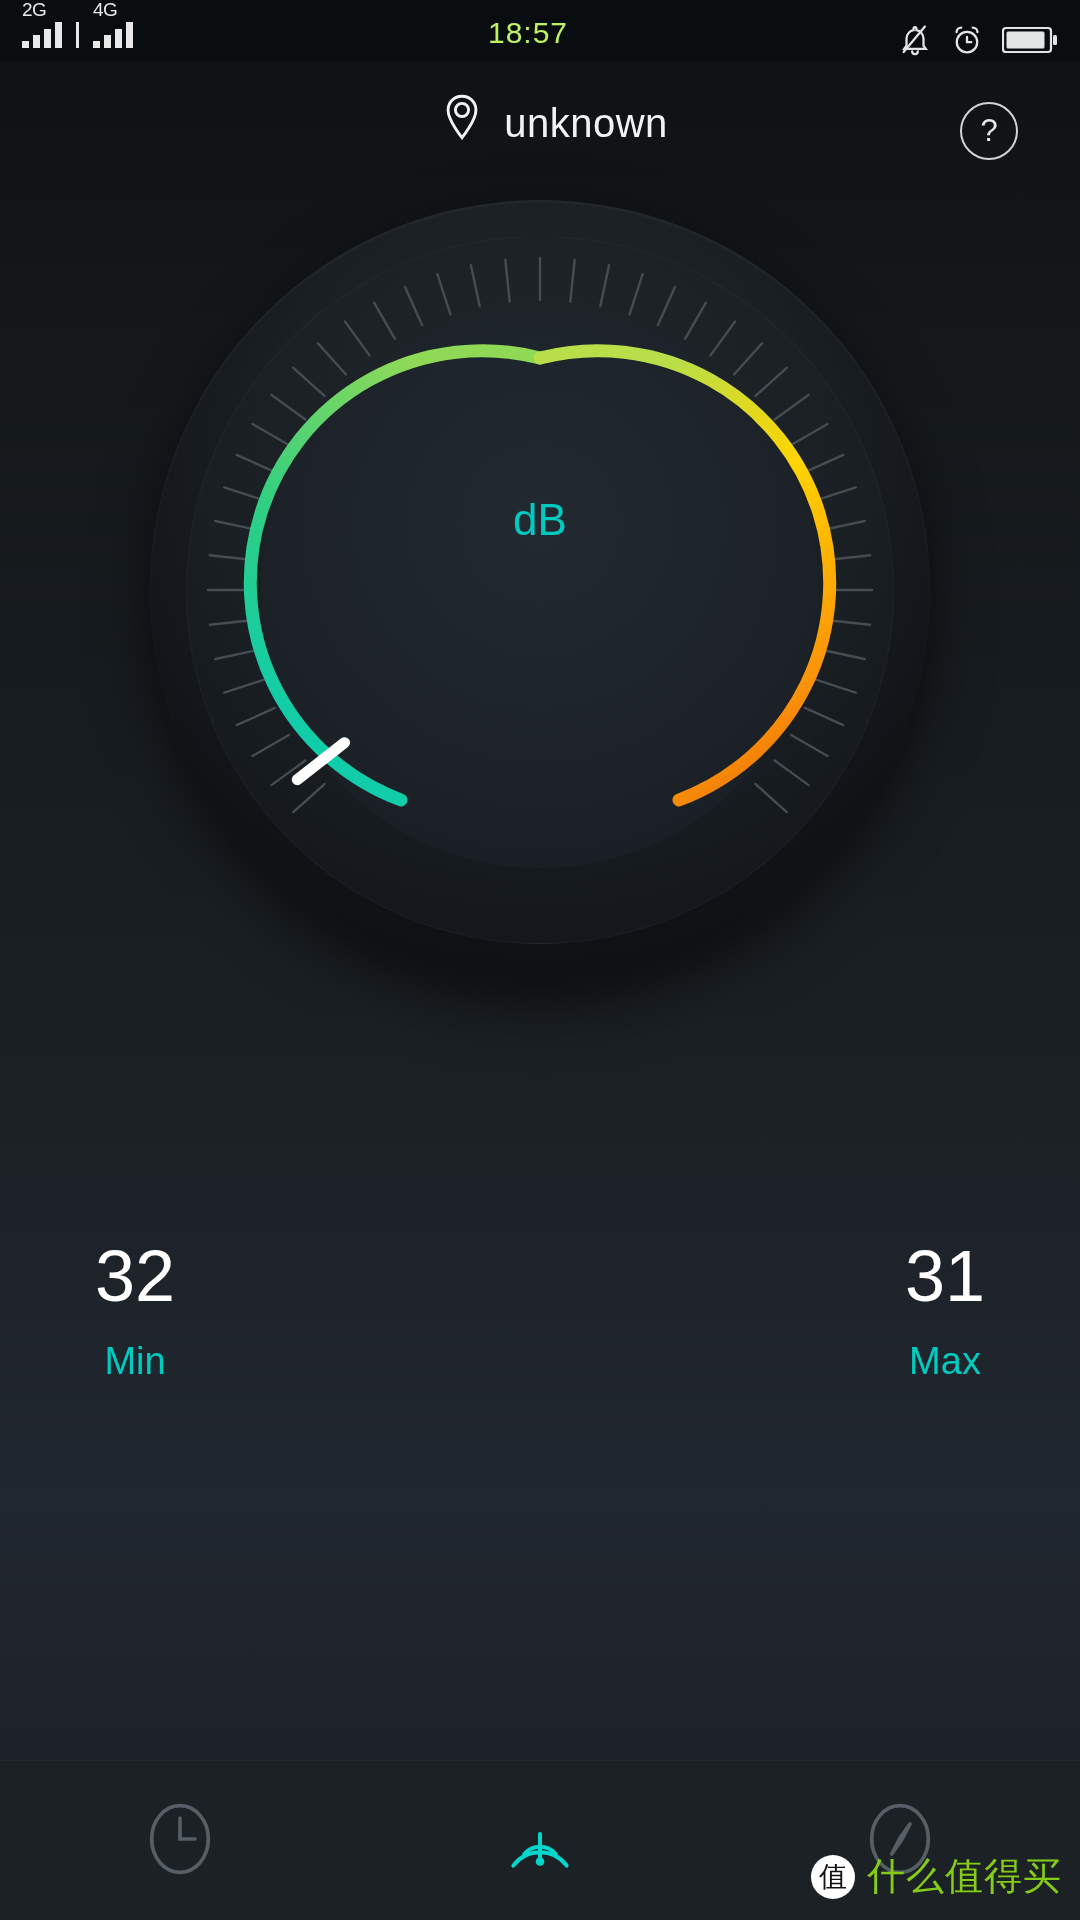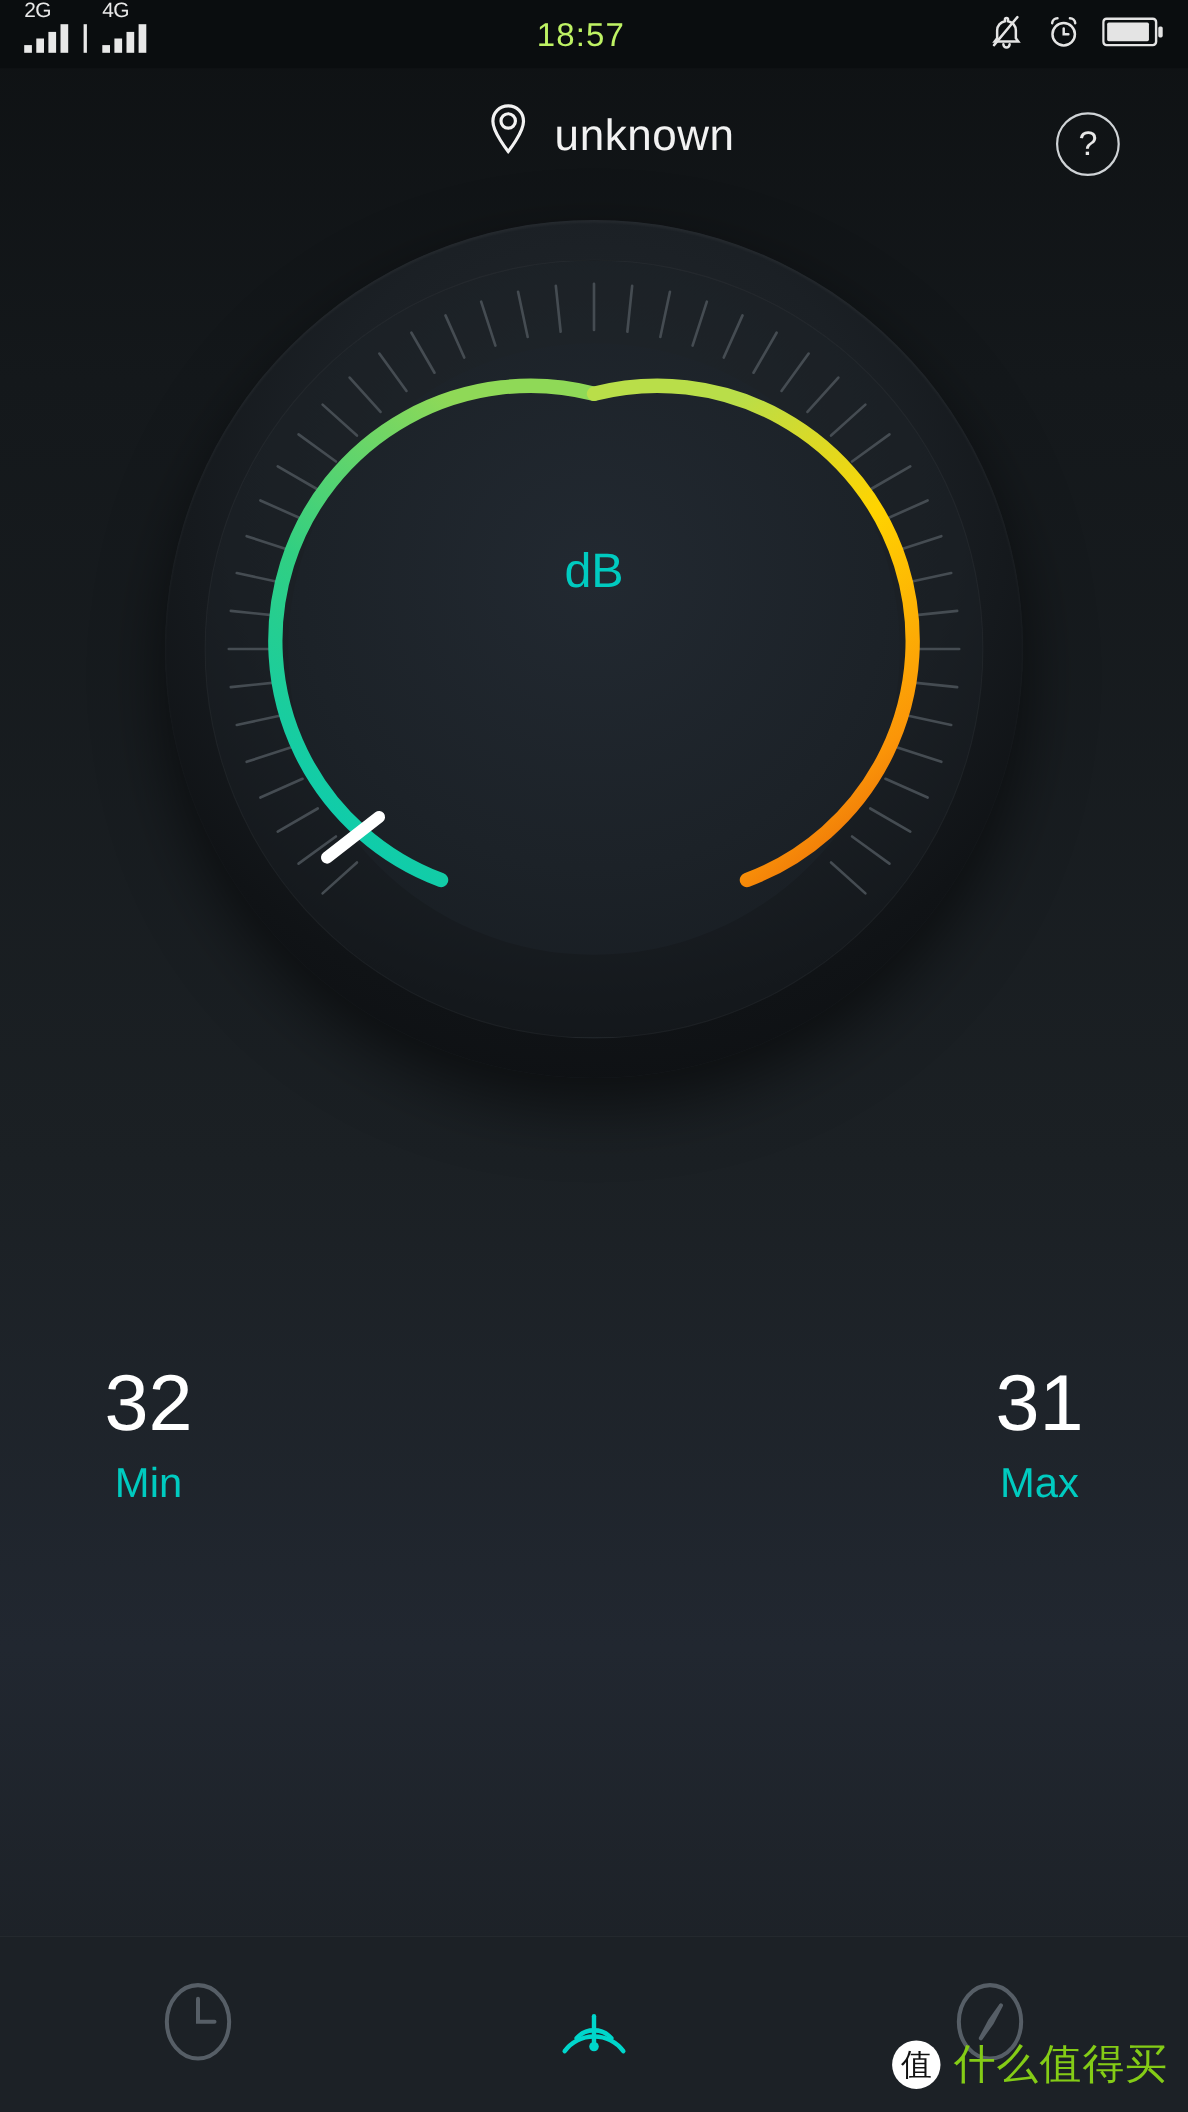--- a/index.html
+++ b/index.html
@@ -12,21 +12,21 @@
   #screen {
     position:relative;
     width:1080px; height:1920px;
     background:linear-gradient(180deg,#0e1113 0%, #14181b 18%, #1b2024 55%, #212730 78%, #1d2228 92%, #1a1f24 100%);
   }
 
   
   .statusbar {
     position:absolute; top:0; left:0; width:1080px; height:62px;
     background:#0a0d0f;
-    display:flex; align-items:center;
+    display:flex; align-items:flex-end;
   }
   .sb-left { display:flex; align-items:flex-end; gap:14px; padding-left:22px; height:100%; padding-bottom:14px;}
   .sim { display:flex; align-items:flex-end; gap:3px; position:relative; }
   .sim .gen {
     position:absolute; top:-22px; left:0;
     font-size:19px; color:#e8e8e8; letter-spacing:-0.5px; line-height:1;
     font-family:"Liberation Sans", sans-serif;
   }
   .bars { display:flex; align-items:flex-end; gap:4px; height:26px; }
   .bars i { display:block; width:7px; background:#e8e8e8; }
@@ -99,21 +99,21 @@
 
   
   .minmax {
     position:absolute; top:1240px; left:0; width:1080px;
     display:flex;
   }
   .mm-cell { width:50%; text-align:center; }
   .mm-cell.left { padding-right:270px; }
   .mm-cell.right { padding-left:270px; }
   .mm-val { font-size:72px; color:#ffffff; font-weight:300; line-height:1; }
-  .mm-lab { margin-top:16px; font-size:38px; color:#00cbc0; font-weight:300; }
+  .mm-lab { margin-top:28px; font-size:38px; color:#00cbc0; font-weight:300; }
 
   
   .action-btn {
     position:absolute; left:281px; top:1425px;
     width:518px; height:122px; border-radius:10px;
     background:#00c9be;
     display:flex; align-items:center; justify-content:center;
     color:#0c1012; font-size:54px; letter-spacing:4px;
     font-family:"DejaVu Sans","Liberation Sans",sans-serif;
   }

